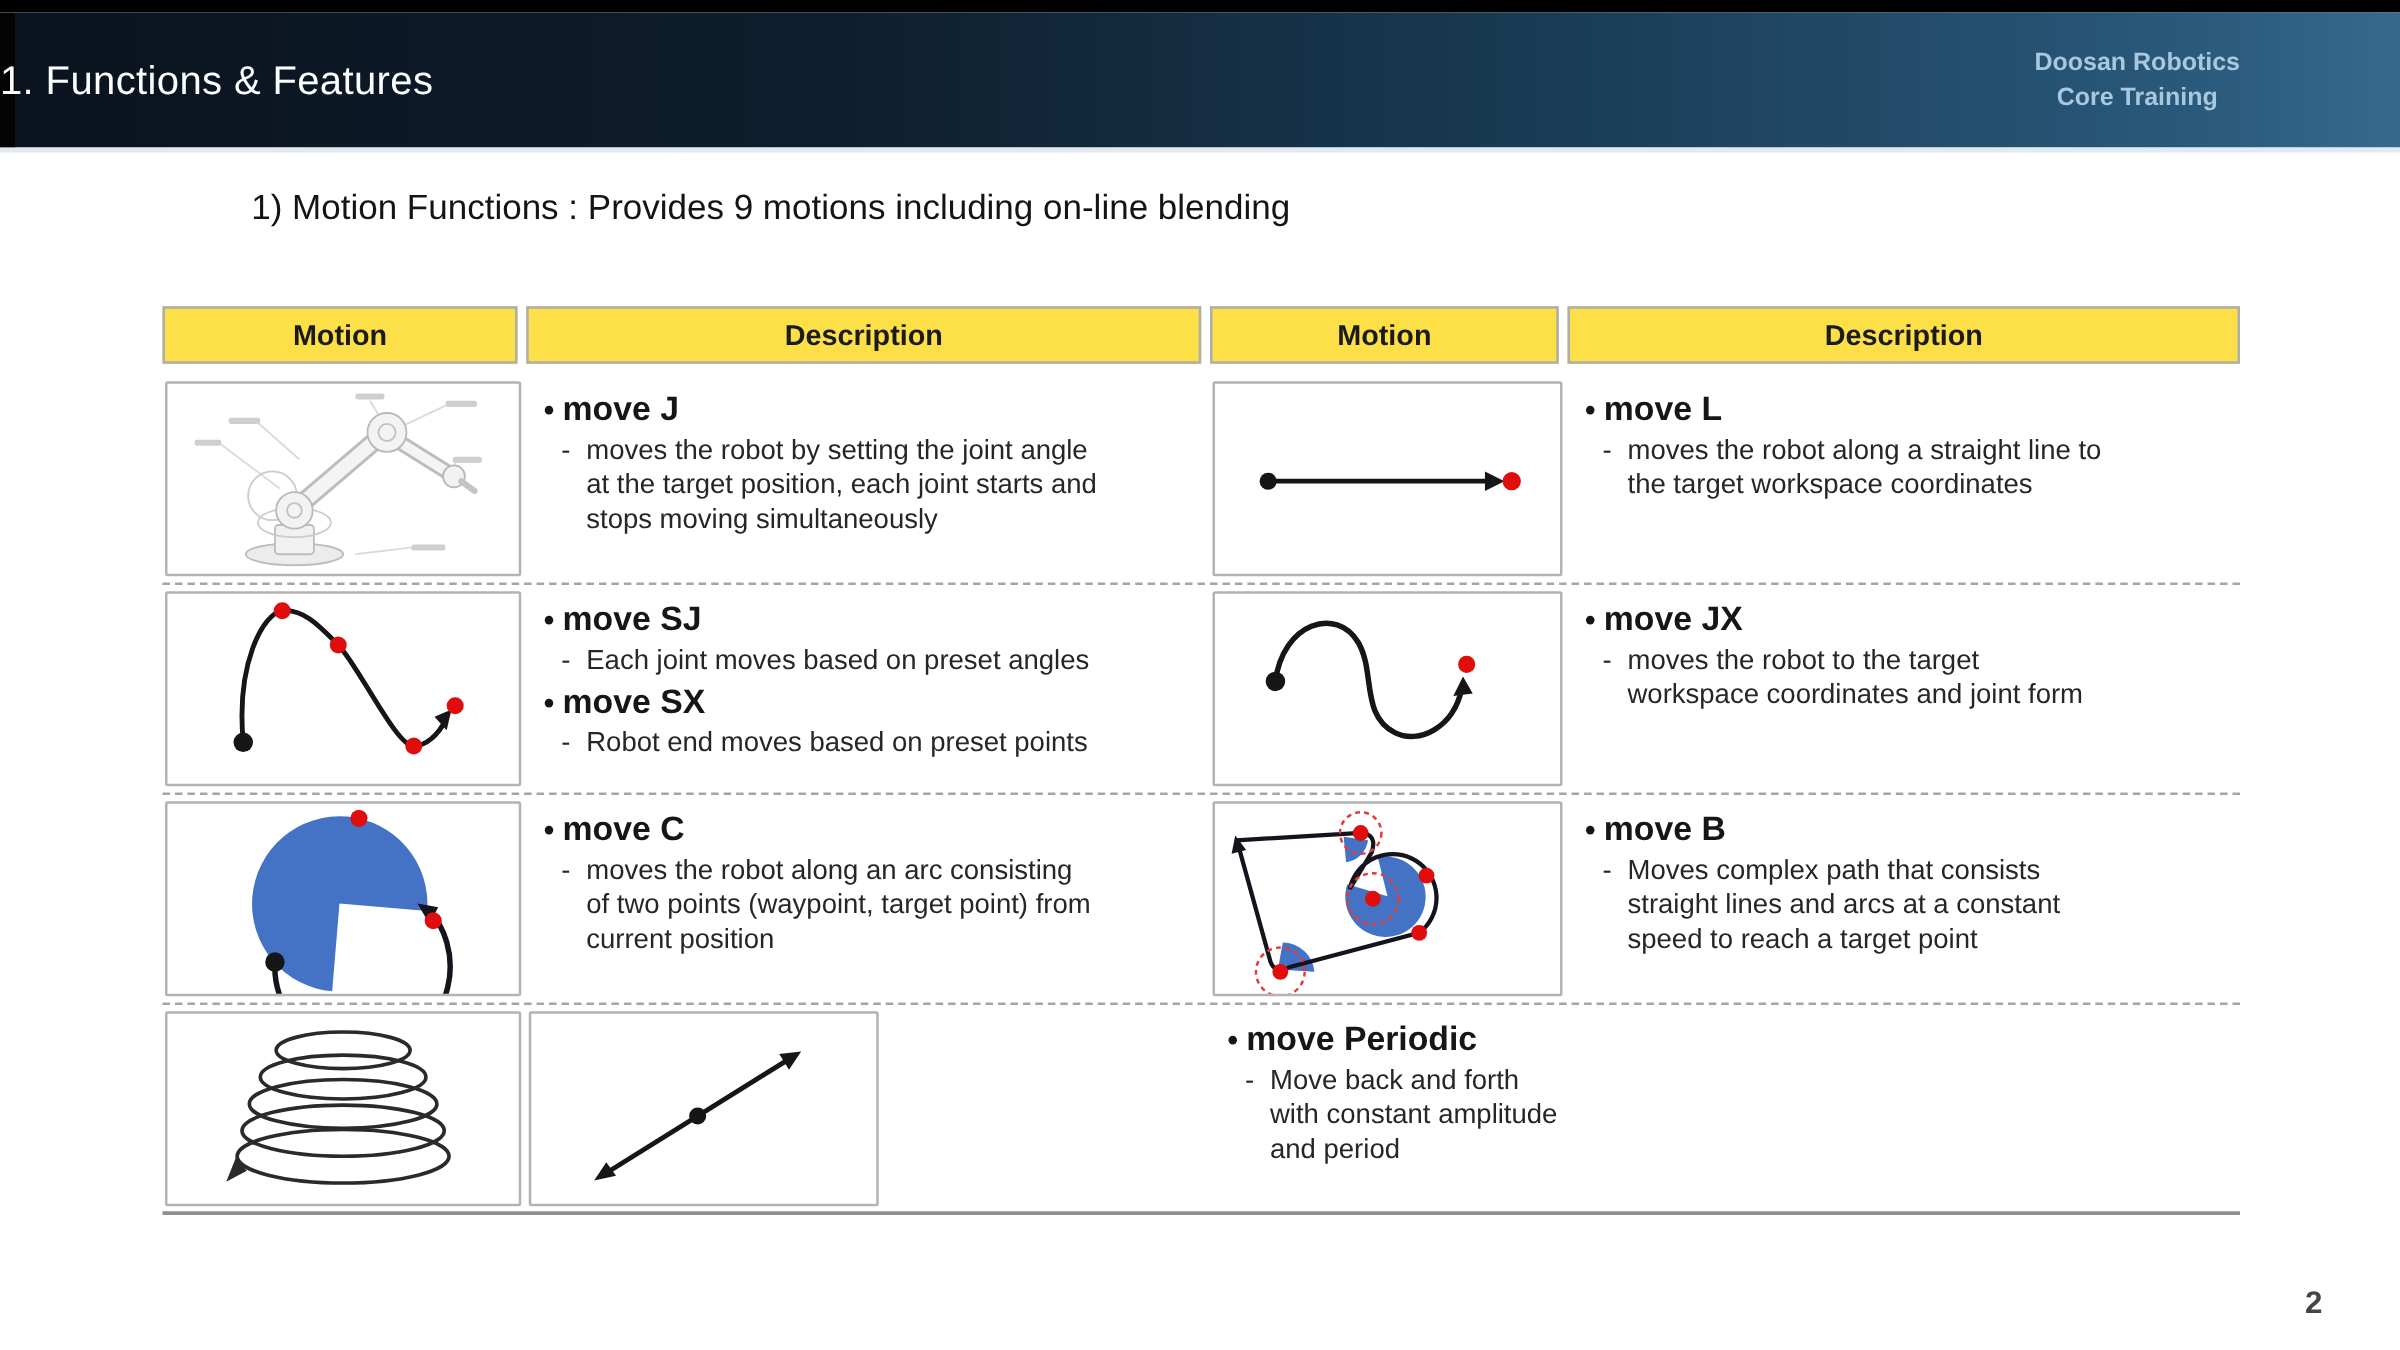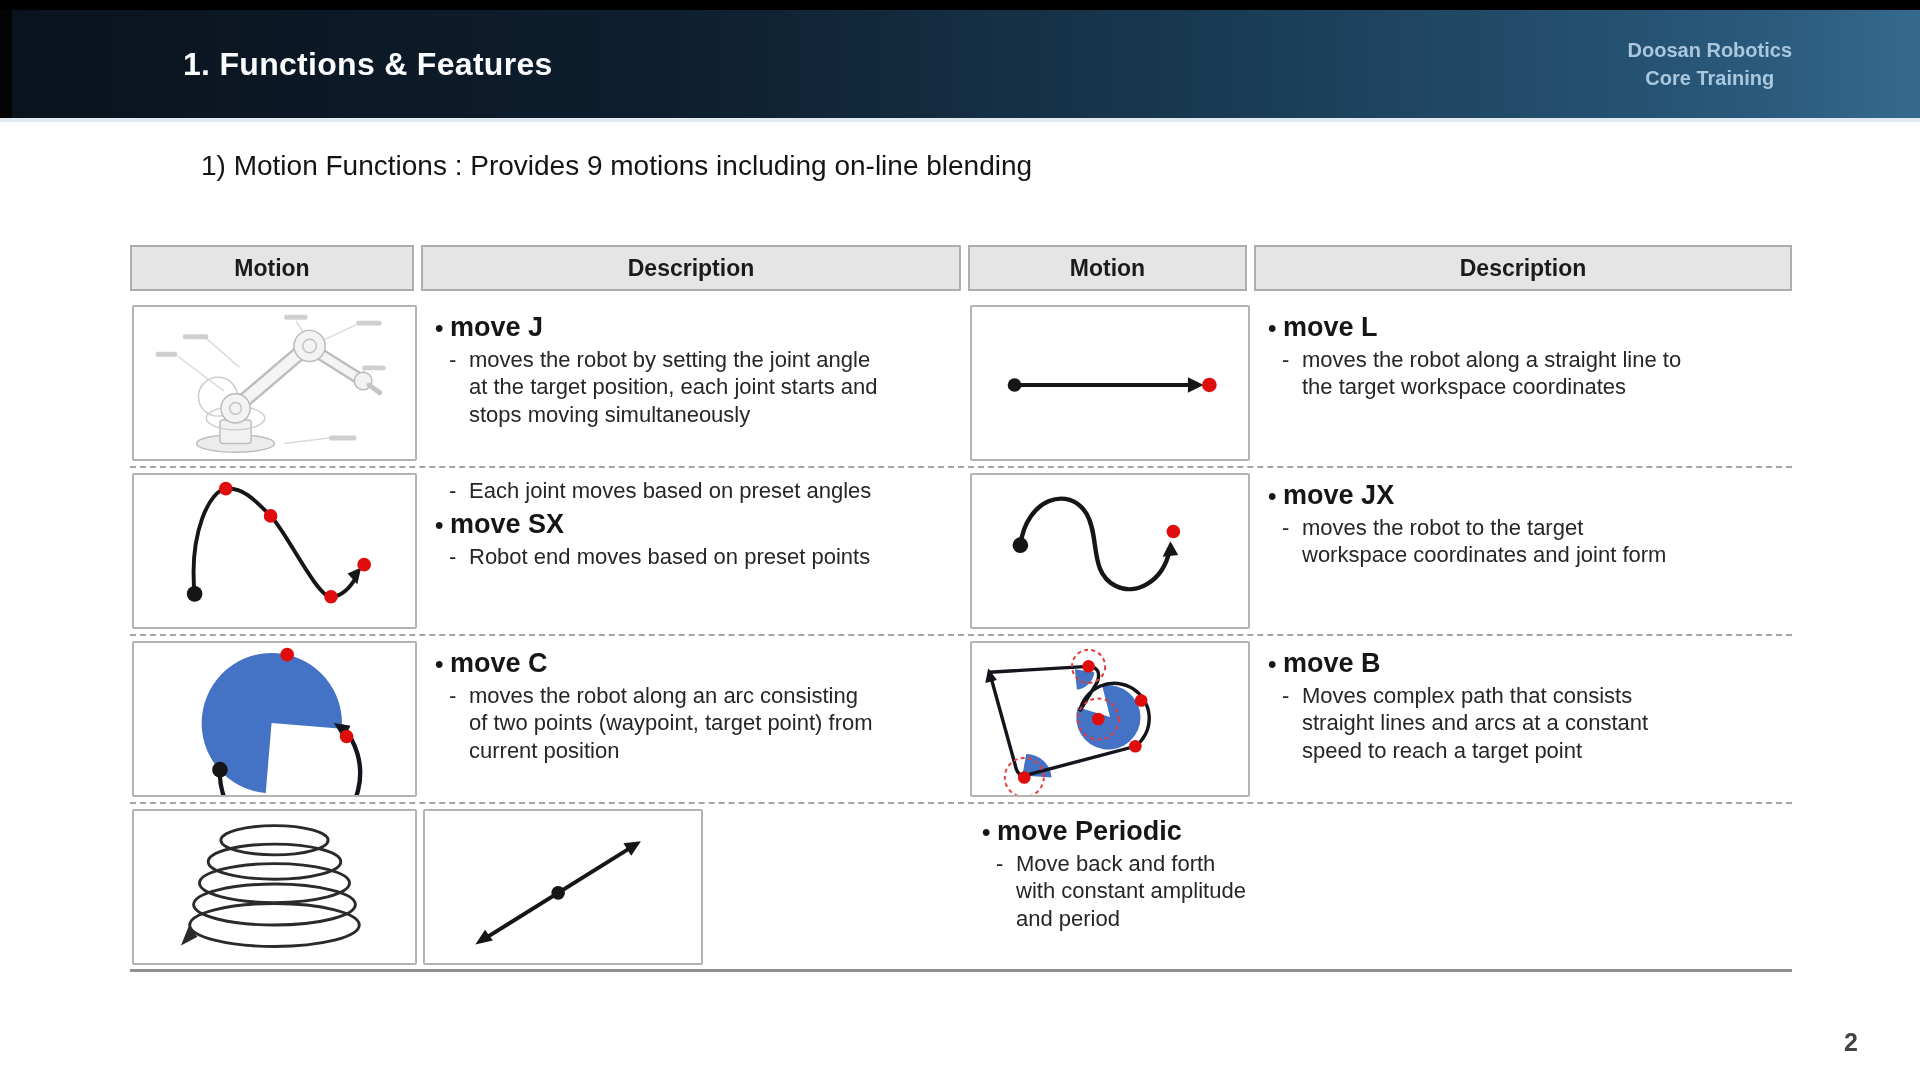--- a/index.html
+++ b/index.html
@@ -8,29 +8,29 @@
     background:#ffffff; font-family:"Liberation Sans", sans-serif;
   }
   .top-strip { position:absolute; top:0; left:0; width:1920px; height:10px; background:#000; }
   .header {
     position:absolute; top:10px; left:0; width:1920px; height:112px;
     background:linear-gradient(90deg,#0a131d 0%, #0e1e2e 35%, #1a3c55 65%, #2a5a7c 92%, #356a8e 100%);
     box-shadow: inset 12px 0 0 #040404;
     border-bottom:4px solid #e2eaf1;
     display:flex; align-items:center; box-sizing:border-box;
   }
-  .header .title { margin-left:183px; font-size:32px; font-weight:bold; color:#fafcfd; letter-spacing:0.3px; }
+  .header .title { font-size:32px; font-weight:normal; color:#fafcfd; letter-spacing:0.3px; }
   .brand { position:absolute; right:128px; top:50%; transform:translateY(-50%); text-align:center;
            color:#a9c7dd; font-weight:bold; font-size:20px; line-height:1.4; }
   .subtitle { position:absolute; top:150px; left:201px; font-size:28px; font-weight:normal; color:#141414; }
 
   .motion-table { position:absolute; top:245px; left:130px; width:1662px; }
   .thead, .tr { display:grid; grid-template-columns:291px 547px 286px 538px; }
   .thead { margin-bottom:9px; }
-  .th { height:46px; margin-right:7px; background:#e5e5e5; border:2px solid #aeaeae; box-sizing:border-box;
+  .th { height:46px; margin-right:7px; background:#fde047; border:2px solid #aeaeae; box-sizing:border-box;
         display:flex; align-items:center; justify-content:center;
         font-weight:bold; font-size:23px; color:#1b1b1b; }
   .th.last { margin-right:0; }
   .tr { border-bottom:2px dashed #a5a5a5; padding:5px 0; height:168px; box-sizing:border-box; }
   .tr.last { border-bottom:3px solid #8f8f8f; }
 
   .motion-cell { display:flex; align-items:center; }
   .motion-box { height:156px; border:2px solid #b3b3b3; border-radius:2px; background:#fff;
                 box-sizing:border-box; margin-left:2px; }
   .box-l { width:285px; } .box-r { width:280px; }
@@ -141,20 +141,21 @@
             <circle cx="58" cy="122" r="8" fill="#161616"></circle>
             <circle cx="90" cy="14" r="7" fill="#e00d0d"></circle>
             <circle cx="136" cy="42" r="7" fill="#e00d0d"></circle>
             <circle cx="198" cy="125" r="7" fill="#e00d0d"></circle>
             <circle cx="232" cy="92" r="7" fill="#e00d0d"></circle>
           </svg>
         </div>
       </div>
       <div class="desc desc-left">
         <div>
+          <div class="move-name">move SJ</div>
           <div class="move-detail">Each joint moves based on preset angles</div>
         </div>
         <div>
           <div class="move-name">move SX</div>
           <div class="move-detail">Robot end moves based on preset points</div>
         </div>
       </div>
       <div class="motion-cell">
         <div class="motion-box box-r">
           <svg viewBox="0 0 280 156">

